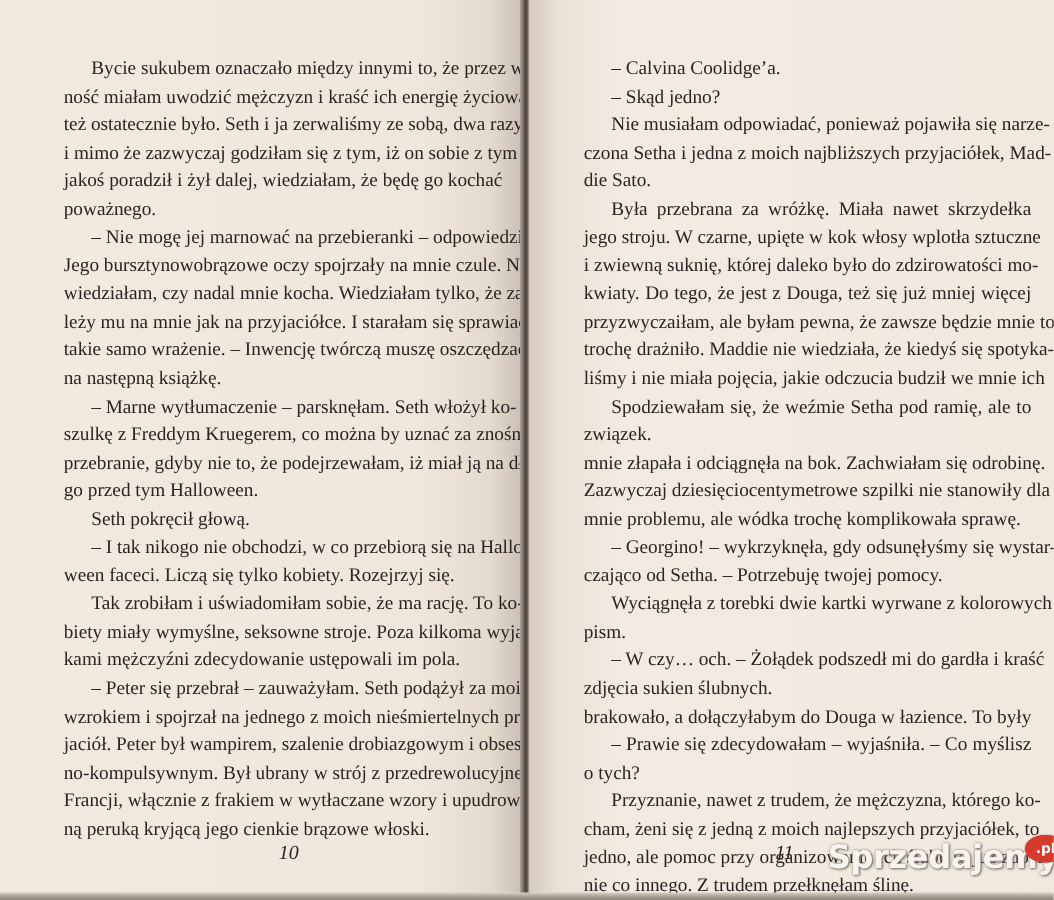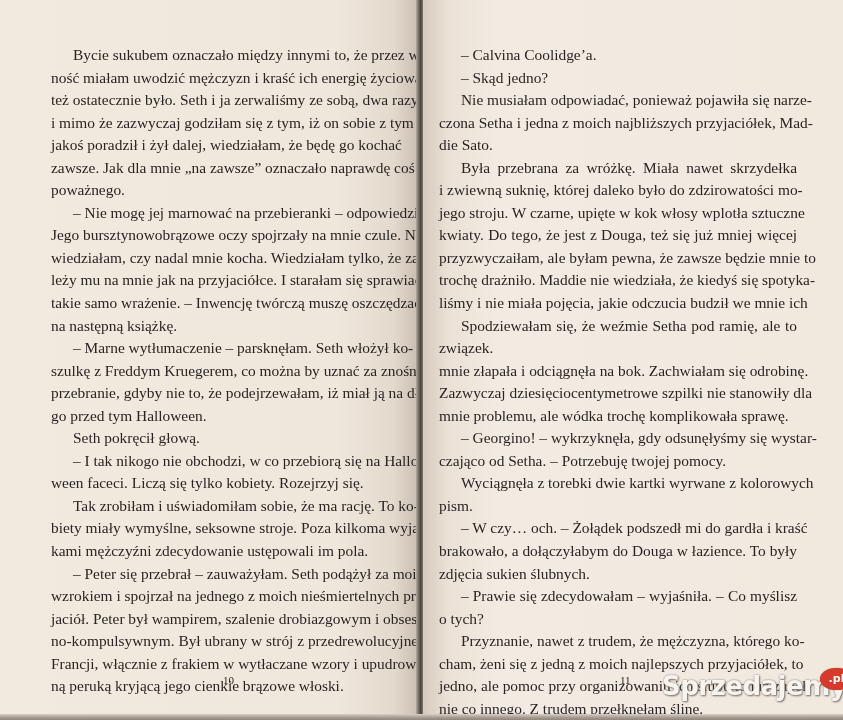--- a/index.html
+++ b/index.html
@@ -24,26 +24,26 @@
   }
   .bottom-edge {
     position: absolute; left: 0; top: 714px; width: 843px; height: 6px;
     background: linear-gradient(180deg, #d9cfc4 0%, #a59b91 60%, #8f857b 100%);
   }
   .text {
     position: absolute; top: 44px;
     font-size: 15.4px; line-height: 22.55px; color: #2a2522;
   }
   .left .text  { left: 51px; width: 344px; }
-  .right .text { left: 16px; width: 358px; }
+  .right .text { left: 44px; width: 358px; }
   .ln { display: block; white-space: nowrap; text-align: justify; text-align-last: justify; height: 22.55px; overflow: visible; }
   .ln.end { text-align-last: left; }
   .ln.ind { text-indent: 22px; }
   .pagenum {
-    position: absolute; top: 674px; font-size: 11px; color: #2a2522;
+    position: absolute; top: 674px; font-size: 16px; color: #2a2522; font-style: italic;
   }
   .left .pagenum  { left: 223px; }
   .right .pagenum { left: 197px; }
   .watermark {
     position: absolute; left: 662px; top: 671px;
     font-family: "DejaVu Sans", "Liberation Sans", sans-serif;
     font-weight: bold; font-size: 26px; letter-spacing: -0.5px;
     color: #f7f3ef;
     text-shadow: 0 0 2px #8a8077, 1px 1px 2px #7a7068;
   }
@@ -61,21 +61,20 @@
 <body>
 
 <div class="spread">
   <div class="page left">
     <div class="text" id="left-text">
         <span class="ln ind">Bycie sukubem oznaczało między innymi to, że przez wiecz-</span>
         <span class="ln ">ność miałam uwodzić mężczyzn i kraść ich energię życiową,</span>
         <span class="ln ">też ostatecznie było. Seth i ja zerwaliśmy ze sobą, dwa razy,</span>
         <span class="ln ">i mimo że zazwyczaj godziłam się z tym, iż on sobie z tym</span>
         <span class="ln ">jakoś poradził i żył dalej, wiedziałam, że będę go kochać</span>
-        <span class="ln ">zawsze. Jak dla mnie „na zawsze” oznaczało naprawdę coś</span>
         <span class="ln end">poważnego.</span>
         <span class="ln ind">– Nie mogę jej marnować na przebieranki – odpowiedział.</span>
         <span class="ln ">Jego bursztynowobrązowe oczy spojrzały na mnie czule. Nie</span>
         <span class="ln ">wiedziałam, czy nadal mnie kocha. Wiedziałam tylko, że za-</span>
         <span class="ln ">leży mu na mnie jak na przyjaciółce. I starałam się sprawiać</span>
         <span class="ln ">takie samo wrażenie. – Inwencję twórczą muszę oszczędzać</span>
         <span class="ln end">na następną książkę.</span>
         <span class="ln ind">– Marne wytłumaczenie – parsknęłam. Seth włożył ko-</span>
         <span class="ln ">szulkę z Freddym Kruegerem, co można by uznać za znośne</span>
         <span class="ln ">przebranie, gdyby nie to, że podejrzewałam, iż miał ją na dłu-</span>
@@ -97,38 +96,38 @@
   </div>
   <div class="gutter"></div>
   <div class="page right">
     <div class="text" id="right-text">
         <span class="ln ind end">– Calvina Coolidge’a.</span>
         <span class="ln ind end">– Skąd jedno?</span>
         <span class="ln ind">Nie musiałam odpowiadać, ponieważ pojawiła się narze-</span>
         <span class="ln ">czona Setha i jedna z moich najbliższych przyjaciółek, Mad-</span>
         <span class="ln end">die Sato.</span>
         <span class="ln ind">Była przebrana za wróżkę. Miała nawet skrzydełka</span>
+        <span class="ln ">jego stroju. W czarne, upięte w kok włosy wplotła sztuczne</span>
         <span class="ln ">i zwiewną suknię, której daleko było do zdzirowatości mo-</span>
-        <span class="ln ">jego stroju. W czarne, upięte w kok włosy wplotła sztuczne</span>
         <span class="ln ">kwiaty. Do tego, że jest z Douga, też się już mniej więcej</span>
         <span class="ln ">przyzwyczaiłam, ale byłam pewna, że zawsze będzie mnie to</span>
         <span class="ln ">trochę drażniło. Maddie nie wiedziała, że kiedyś się spotyka-</span>
         <span class="ln ">liśmy i nie miała pojęcia, jakie odczucia budził we mnie ich</span>
         <span class="ln ind">Spodziewałam się, że weźmie Setha pod ramię, ale to</span>
         <span class="ln end">związek.</span>
         <span class="ln ">mnie złapała i odciągnęła na bok. Zachwiałam się odrobinę.</span>
         <span class="ln ">Zazwyczaj dziesięciocentymetrowe szpilki nie stanowiły dla</span>
         <span class="ln end">mnie problemu, ale wódka trochę komplikowała sprawę.</span>
         <span class="ln ind">– Georgino! – wykrzyknęła, gdy odsunęłyśmy się wystar-</span>
         <span class="ln end">czająco od Setha. – Potrzebuję twojej pomocy.</span>
         <span class="ln ind">Wyciągnęła z torebki dwie kartki wyrwane z kolorowych</span>
         <span class="ln end">pism.</span>
         <span class="ln ind">– W czy… och. – Żołądek podszedł mi do gardła i kraść</span>
+        <span class="ln end">zdjęcia sukien ślubnych.</span>
         <span class="ln ">brakowało, a dołączyłabym do Douga w łazience. To były</span>
-        <span class="ln end">zdjęcia sukien ślubnych.</span>
         <span class="ln ind">– Prawie się zdecydowałam – wyjaśniła. – Co myślisz</span>
         <span class="ln end">o tych?</span>
         <span class="ln ind">Przyznanie, nawet z trudem, że mężczyzna, którego ko-</span>
         <span class="ln ">cham, żeni się z jedną z moich najlepszych przyjaciółek, to</span>
         <span class="ln ">jedno, ale pomoc przy organizowaniu ich ślubu to już zupeł-</span>
         <span class="ln end">nie co innego. Z trudem przełknęłam ślinę.</span>
       </div>
     <div class="pagenum">11</div>
   </div>
   <div class="bottom-edge"></div>

